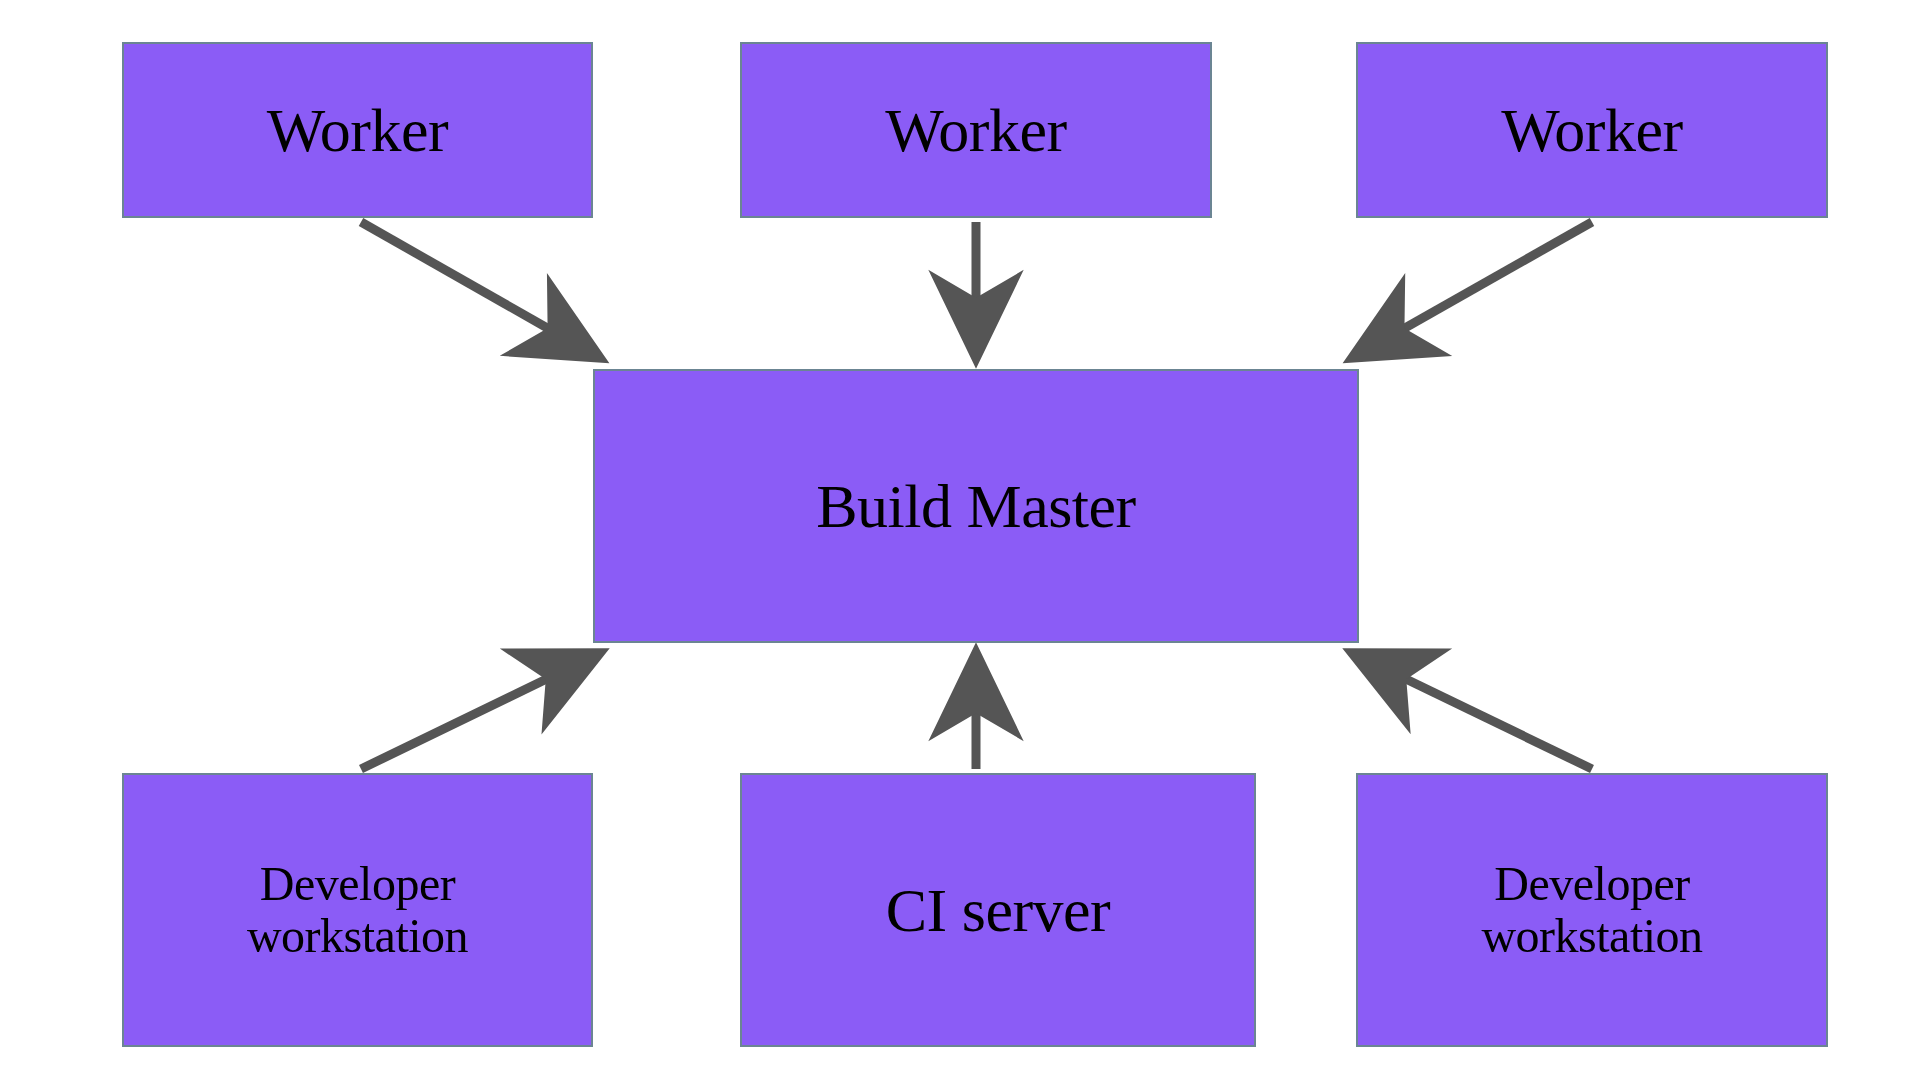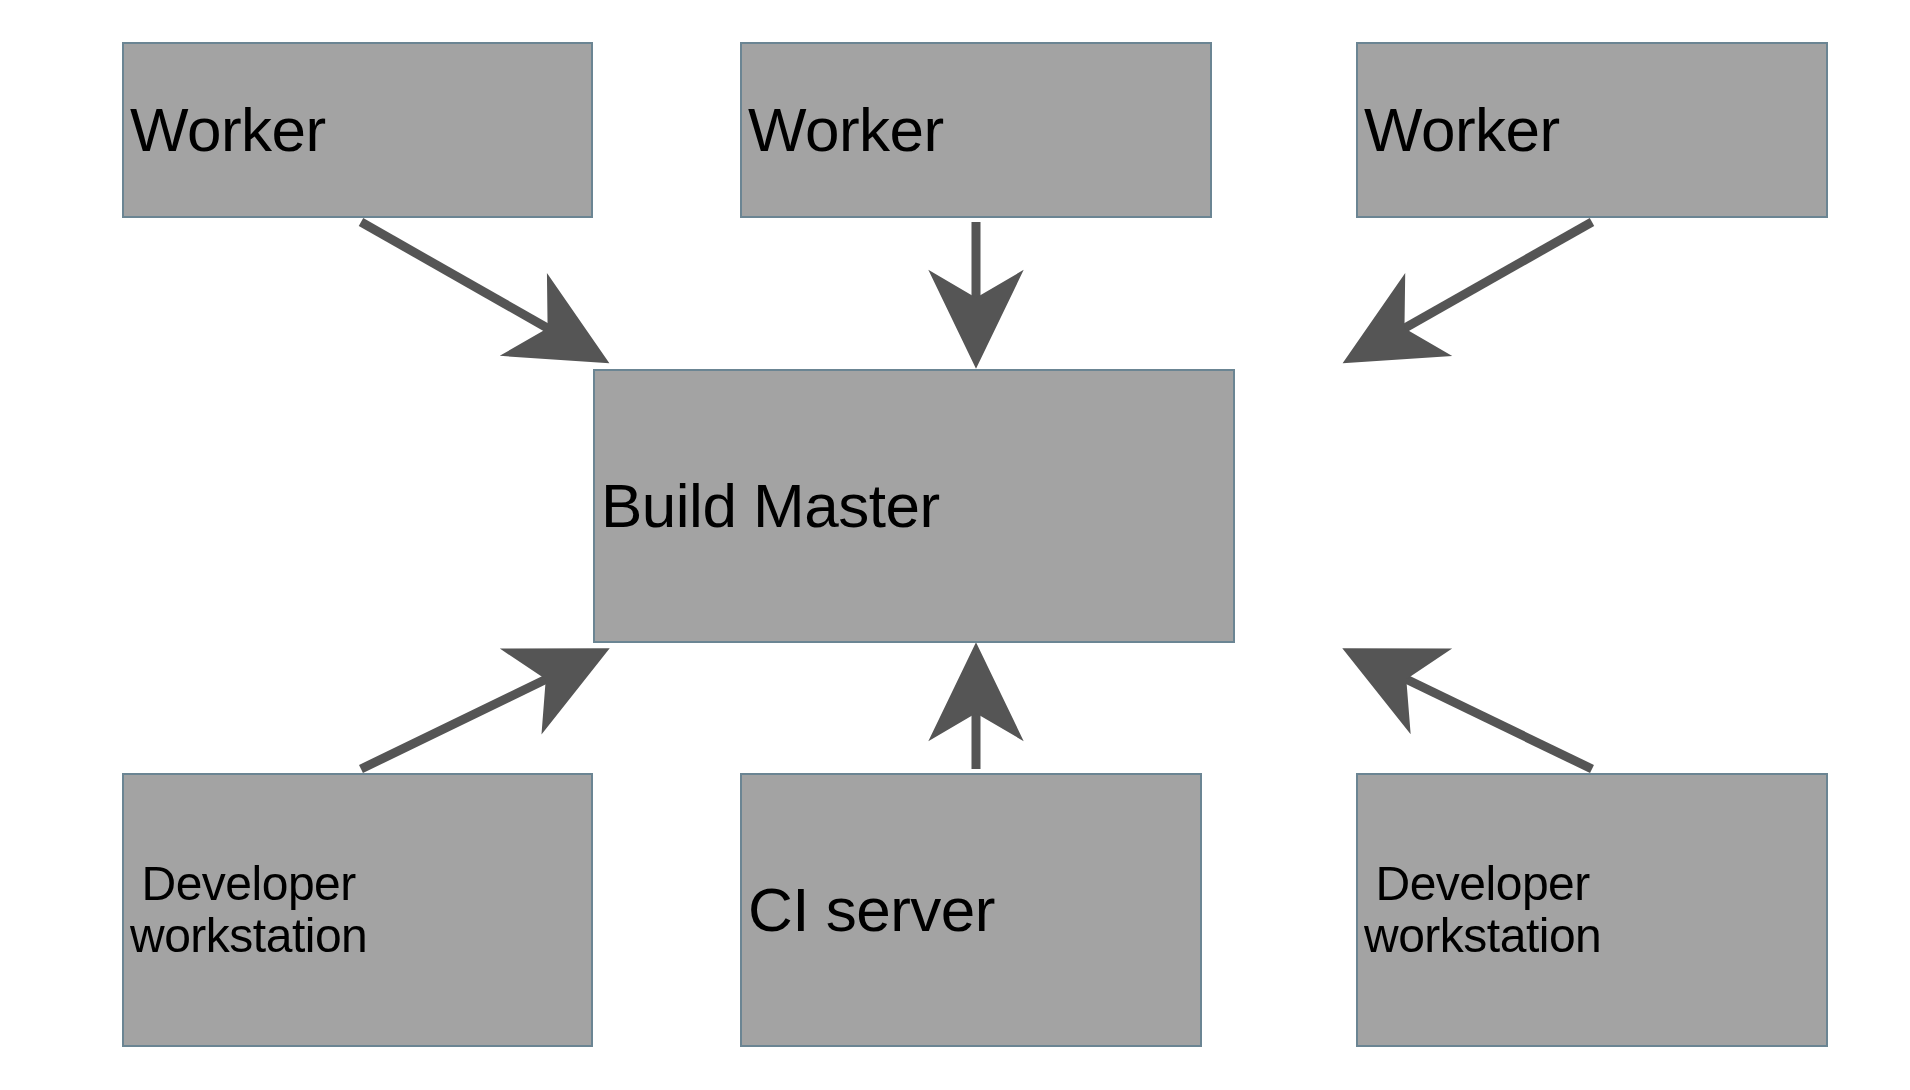--- a/index.html
+++ b/index.html
@@ -22,27 +22,28 @@
     position: absolute;
     left: 0;
     top: 0;
     width: 1910px;
     height: 1090px;
     pointer-events: none;
   }
   .node {
     position: absolute;
     box-sizing: border-box;
-    background: #a3a3a3;
+    background: #8b5cf6;
     border: 2px solid #6b8593;
     display: flex;
     align-items: center;
+    justify-content: center;
     text-align: center;
     color: #000000;
-    font-family: Liberation Sans, sans-serif;
+    font-family: Liberation Serif, serif;
     font-weight: 400;
     letter-spacing: -0.5px;
     z-index: 2;
   }
   .node .label {
     display: block;
     line-height: 1.08;
     white-space: pre-line;
     padding: 0 6px;
   }
@@ -101,30 +102,30 @@
   </div>
 
   <div class="node node-worker-2" style="left:740px; top:42px; width:472px; height:176px;">
     <span class="label">Worker</span>
   </div>
 
   <div class="node node-worker-3" style="left:1356px; top:42px; width:472px; height:176px;">
     <span class="label">Worker</span>
   </div>
 
-  <div class="node node-build-master" style="left:593px; top:369px; width:642px; height:274px;">
+  <div class="node node-build-master" style="left:593px; top:369px; width:766px; height:274px;">
     <span class="label">Build Master</span>
   </div>
 
   <div class="node node-dev-left" style="left:122px; top:773px; width:471px; height:274px;">
     <span class="label">Developer
 workstation</span>
   </div>
 
-  <div class="node node-ci-server" style="left:740px; top:773px; width:462px; height:274px;">
+  <div class="node node-ci-server" style="left:740px; top:773px; width:516px; height:274px;">
     <span class="label">CI server</span>
   </div>
 
   <div class="node node-dev-right" style="left:1356px; top:773px; width:472px; height:274px;">
     <span class="label">Developer
 workstation</span>
   </div>
 
 </div>
 

